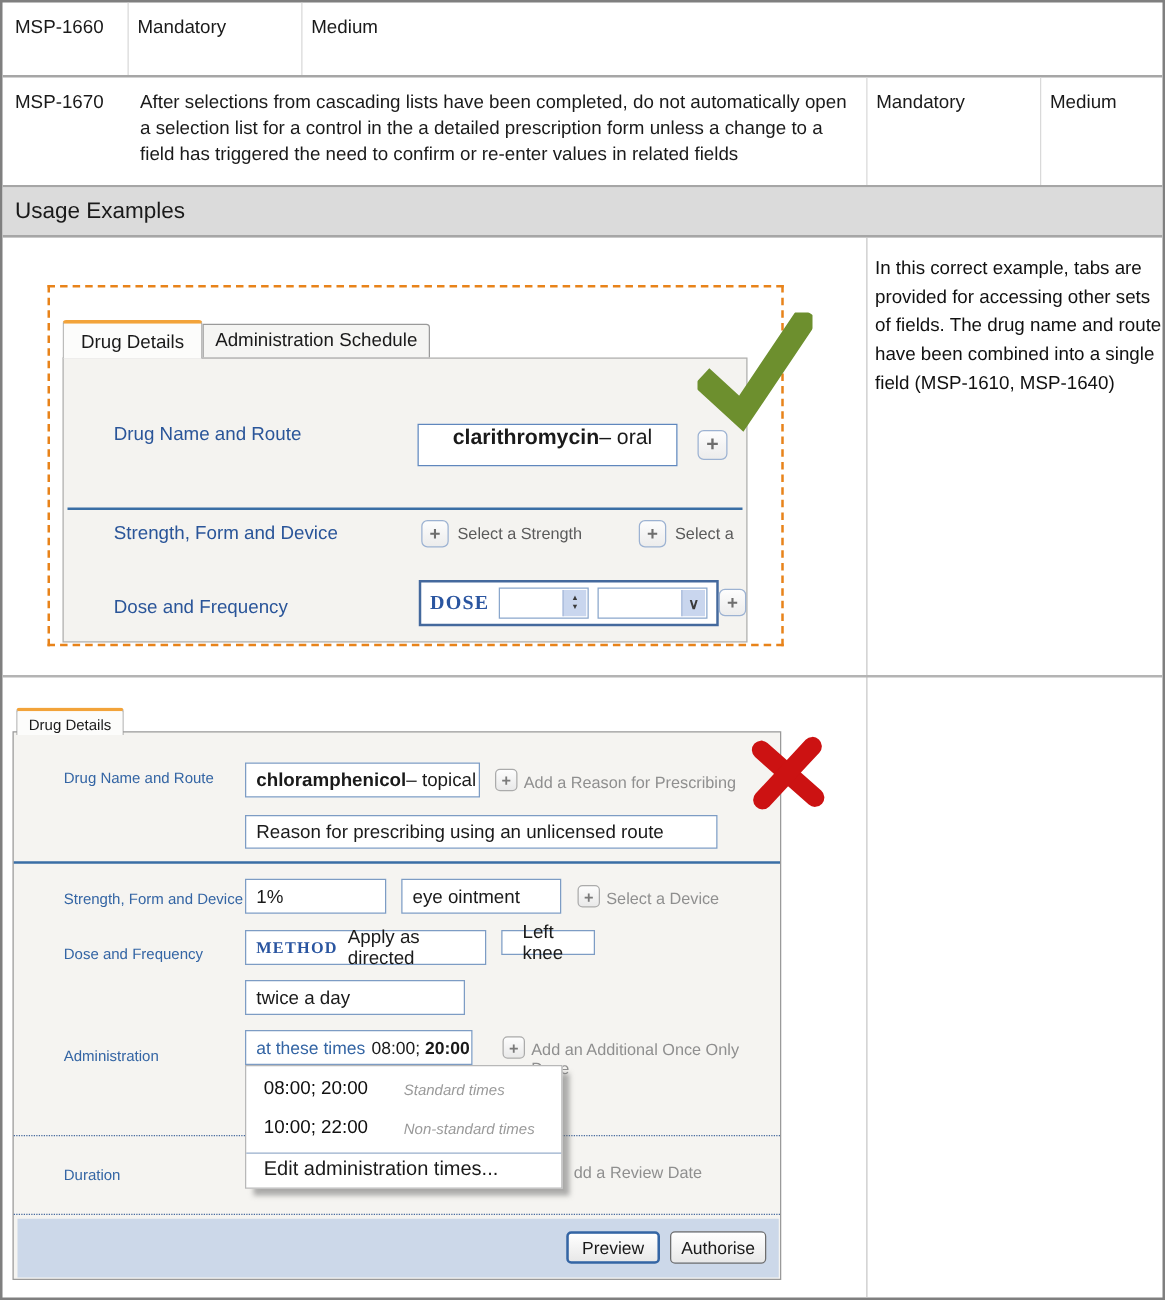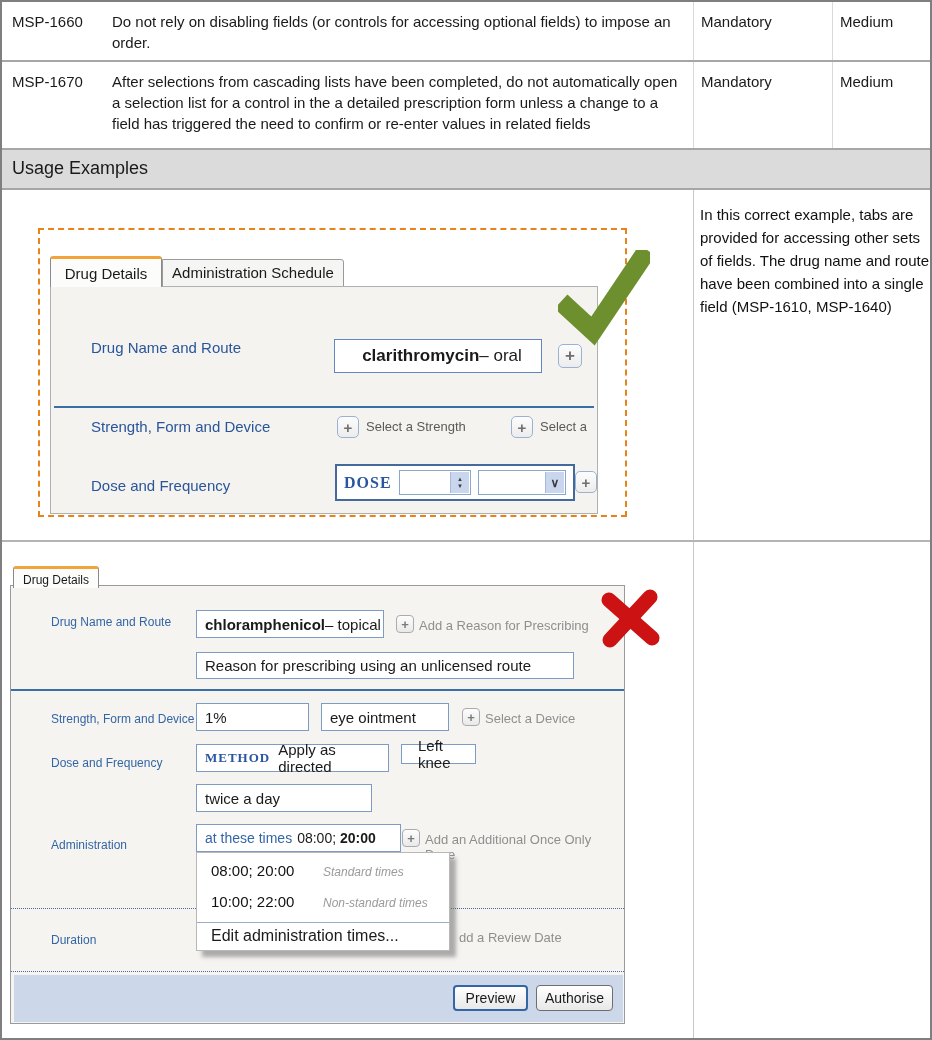--- a/index.html
+++ b/index.html
@@ -25,21 +25,21 @@
   .note { position:absolute; font-size:15px; line-height:23px; color:#111; }
 
   
   .dashed-box { position:absolute; left:36px; top:226px; width:589px; height:289px; border:2px dashed #e8831a; }
   .tab { position:absolute; text-align:center; background:#fcfcfb; border:1px solid #8a8a8a; border-top:3px solid #f2a33a; border-bottom:none; border-radius:3px 3px 0 0; }
   .tab-inactive { background:#f5f5f3; border:1px solid #9a9a9a; border-radius:0 3px 0 0; }
   .ex1-tab1 { left:10px; top:26px; width:112px; height:31px; font-size:15px; padding-top:6px; z-index:2; }
   .ex1-tab2 { position:absolute; left:122px; top:29px; width:182px; height:28px; font-size:15px; padding-top:4px; text-align:center; }
   .ex1-panel { position:absolute; left:10px; top:56px; width:548px; height:228px; background:#f4f3f0; border:1px solid #b0b0af; }
   .lbl1 { position:absolute; color:#2a5599; font-size:15px; }
-  .inp { position:absolute; background:#fff; border:1px solid #5f87bd; display:flex; align-items:center; font-size:15px; padding-left:8px; }
+  .inp { position:absolute; background:#fff; border:1px solid #5f87bd; display:flex; align-items:flex-start; font-size:15px; padding-left:8px; }
   .plus { position:absolute; display:flex; align-items:center; justify-content:center; border:1px solid #9cb2d2; border-radius:5px; background:linear-gradient(#fdfdfd,#ececec); color:#6e6e6e; font-weight:bold; }
   .ghost { position:absolute; color:#8f8f8f; font-size:13px; }
   .ghost15 { font-size:13px; color:#5a5a5a; }
   .hr-blue { position:absolute; height:2px; background:#3a6ea5; }
   .dose-box { position:absolute; left:284px; top:177px; width:240px; height:37px; border:2px solid #44699d; background:#fff; display:flex; align-items:center; padding:0 7px; gap:7px; }
   .mono-tag { font-family:Liberation Serif, serif; font-weight:bold; color:#2a55a0; font-size:16px; letter-spacing:1px; }
   .spin, .sel { position:relative; height:25px; border:1px solid #8aa7cc; background:#fff; }
   .spin { width:74px; } .sel { width:90px; }
   .spin-btn, .sel-btn { position:absolute; right:1px; top:1px; bottom:1px; width:19px; background:#c9d6ee; border-left:1px solid #a7b9da; display:flex; flex-direction:column; align-items:center; justify-content:center; color:#3a3a3a; }
   .spin-btn span { font-size:6px; line-height:7px; }
@@ -67,21 +67,20 @@
   .blue-inline { color:#3465a4; font-size:14px; }
 </style>
 </head>
 <body>
 
 <div class="page">
 
   <div>
     <div class="trow trow-1">
       <div class="tcell c-id">MSP-1660</div>
-      <div class="tcell c-desc">Do not rely on disabling fields (or controls for accessing optional fields) to impose an order.</div>
       <div class="tcell c-req">Mandatory</div>
       <div class="tcell c-pri">Medium</div>
     </div>
     <div class="trow trow-2">
       <div class="tcell c-id">MSP-1670</div>
       <div class="tcell c-desc">After selections from cascading lists have been completed, do not automatically open a selection list for a control in the a detailed prescription form unless a change to a field has triggered the need to confirm or re-enter values in related fields</div>
       <div class="tcell c-req">Mandatory</div>
       <div class="tcell c-pri">Medium</div>
     </div>
   </div>
@@ -168,21 +167,21 @@
     </div>
     <div class="inp2" style="left:390px; top:158px; width:75px; height:20px; justify-content:center; padding-left:16px;">
       <span>Left knee</span>
     </div>
 
     <div class="inp2" style="left:185px; top:198px; width:176px; height:28px;">
       <span>twice a day</span>
     </div>
 
     <div class="lbl2" style="left:40px; top:252px;">Administration</div>
-    <div class="inp2" style="left:185px; top:238px; width:205px; height:28px; font-size:14px; gap:5px;">
+    <div class="inp2" style="left:185px; top:238px; width:182px; height:28px; font-size:14px; gap:5px;">
       <span class="blue-inline">at these times</span>
       <span><span>08:00; </span><span class="bold">20:00</span></span>
     </div>
     <div class="plus2" style="left:391px; top:243px;">+</div>
     <div class="ghost" style="left:414px; top:246px;">Add an Additional Once Only Dose</div>
 
     <div class="dotted" style="top:322px;"></div>
 
     <div class="lbl2" style="left:40px; top:347px;">Duration</div>
     <div class="ghost" style="left:448px; top:344px;">dd a Review Date</div>

